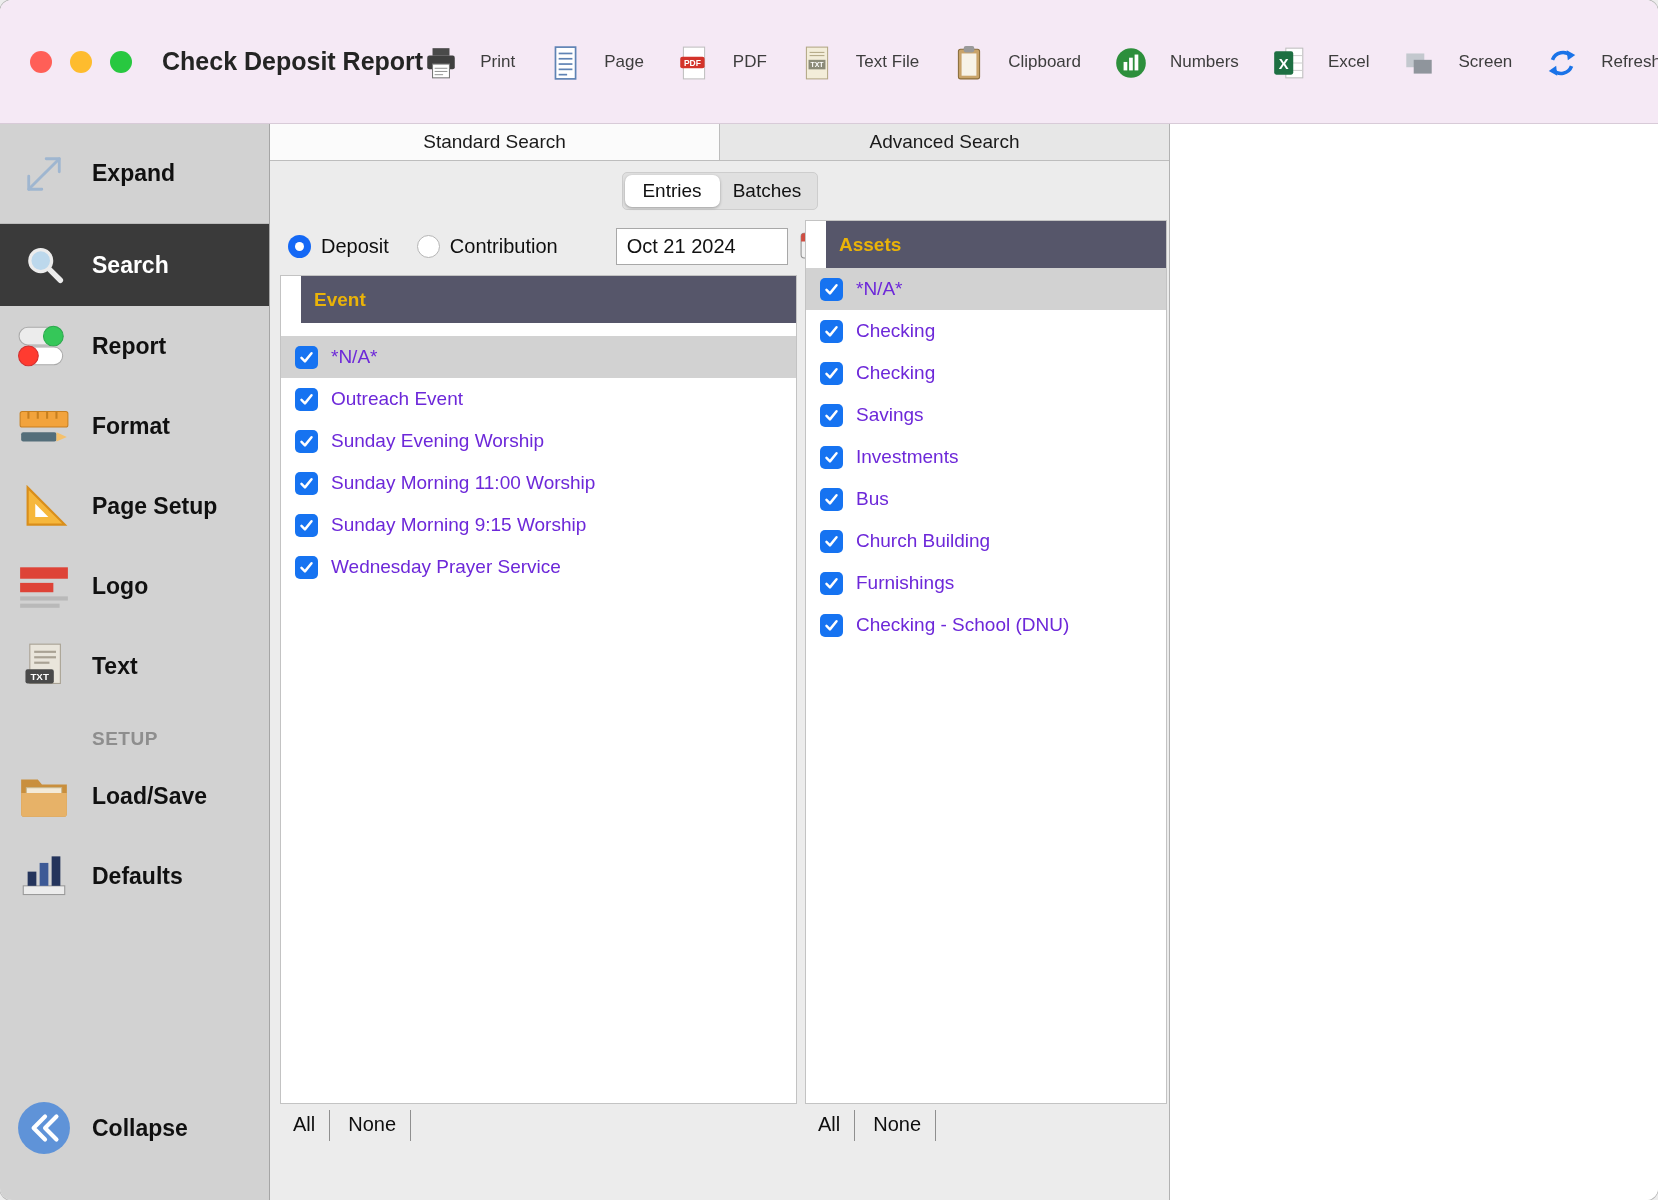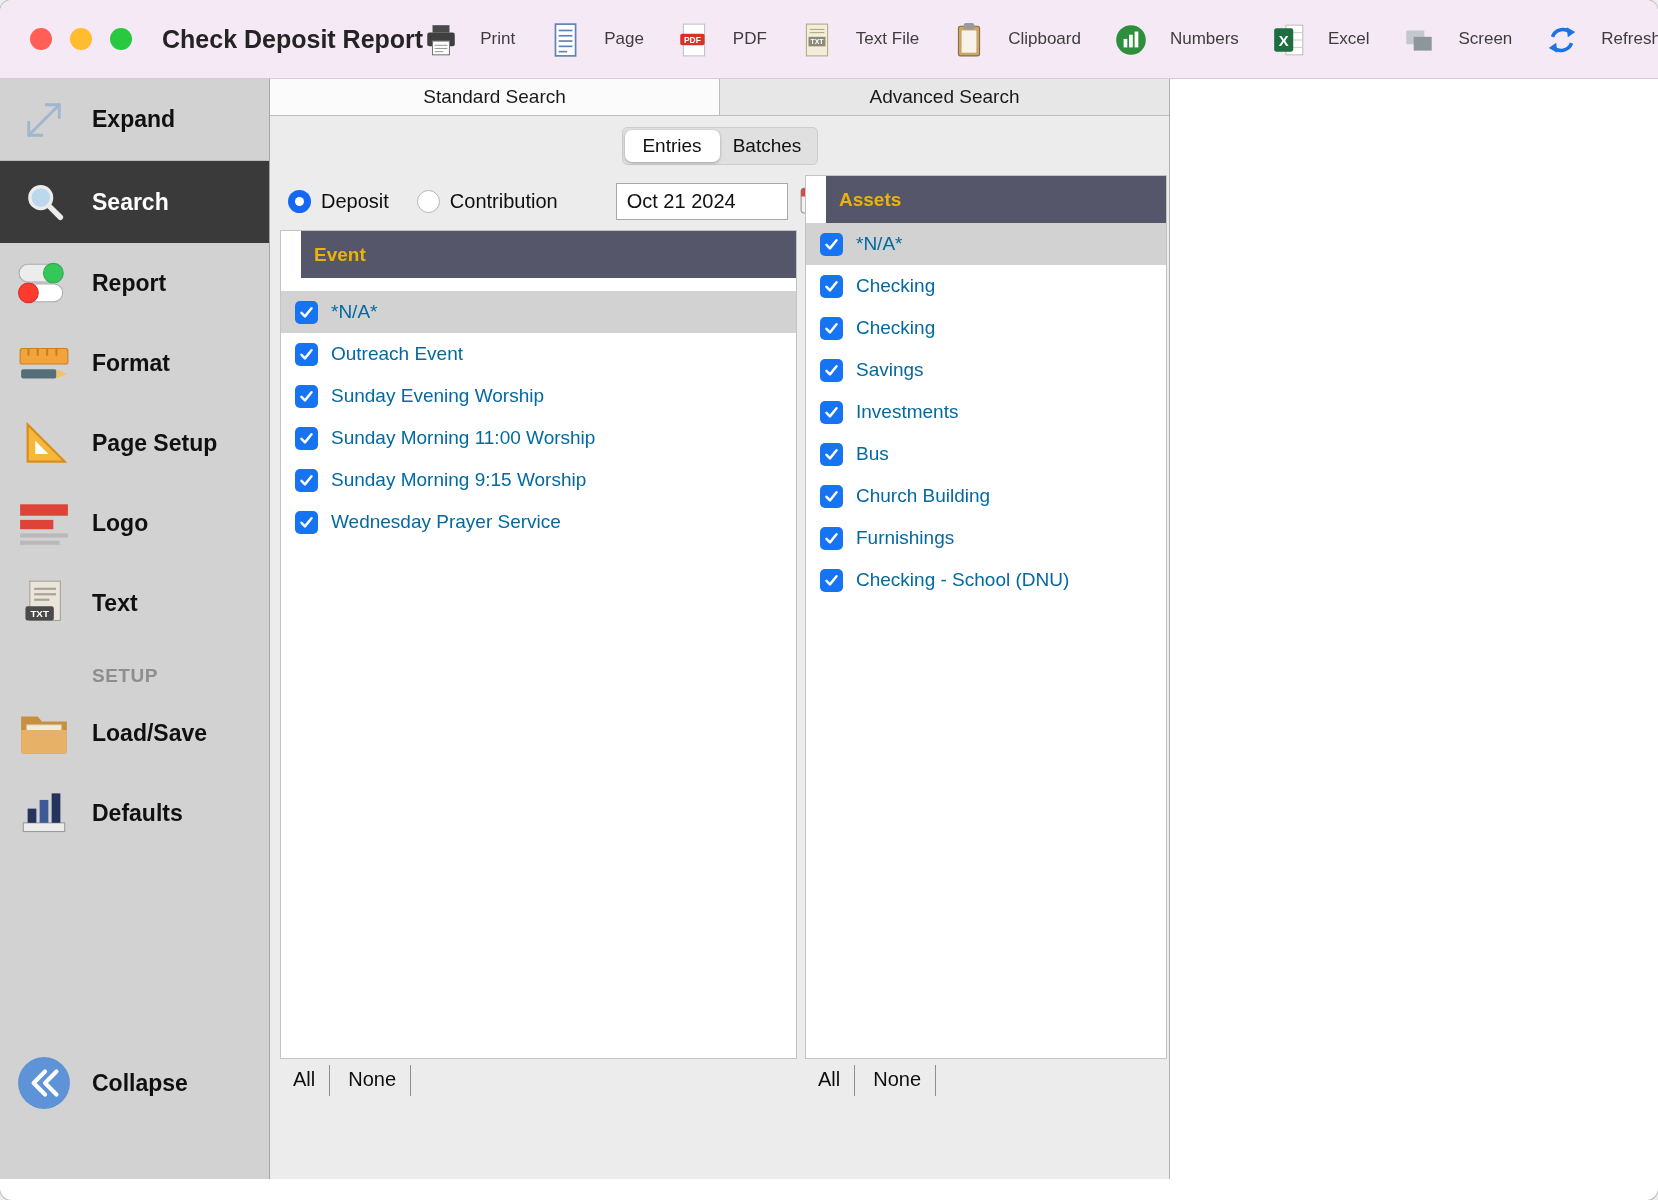--- a/index.html
+++ b/index.html
@@ -2,41 +2,41 @@
 <html><head>
 <meta charset="utf-8">
 <style>
   * { margin:0; padding:0; box-sizing:border-box; }
   html,body { background:#ededed; }
   body { font-family:"Liberation Sans", sans-serif; }
 
   .window { width:1658px; height:1200px; background:#fff; border-radius:12px; overflow:hidden; position:relative; box-shadow:0 0 0 1px #b9b9b9; }
 
   
-  .titlebar { height:79px; background:#f5e9f5; border-bottom:1px solid #d8cbd8; display:flex; align-items:center; }
+  .titlebar { height:124px; background:#f5e9f5; border-bottom:1px solid #d8cbd8; display:flex; align-items:center; }
   .traffic { display:flex; gap:18px; margin-left:30px; }
   .light { width:22px; height:22px; border-radius:50%; }
   .light.red { background:#ff5f57; }
   .light.yellow { background:#febc2e; }
   .light.green { background:#28c840; }
   .win-title { font-size:25px; font-weight:bold; color:#242424; margin-left:30px; white-space:nowrap; }
   .toolbar { margin-left:auto; display:flex; gap:32px; padding-right:46px; align-items:flex-end; }
   .tool { display:flex; flex-direction:row; align-items:center; gap:21px; cursor:default; }
   .tool-icon { height:38px; display:flex; align-items:flex-end; justify-content:center; }
   .tool-label { font-size:17px; color:#3d3d3d; white-space:nowrap; }
 
   
   .bodyrow { display:flex; height:1100px; }
 
   
   .sidebar { width:270px; flex-shrink:0; background:#d2d2d2; border-right:1px solid #a6a6a6; position:relative; }
   .side-item { height:80px; display:flex; align-items:center; padding-left:12px; cursor:default; }
   .side-icon { width:64px; display:flex; justify-content:center; align-items:center; flex-shrink:0; }
   .side-label { font-size:23px; font-weight:bold; color:#101010; margin-left:16px; }
-  .side-item.expand { height:82px; border-bottom:1px solid #bcbcbc; }
+  .side-item.expand { height:100px; border-bottom:1px solid #bcbcbc; }
   .side-item.search { height:82px; background:#3a3a3a; }
   .side-item.search .side-label { color:#ffffff; }
   .side-header { font-size:19px; font-weight:bold; color:#8e8e8e; letter-spacing:0.5px; padding:22px 0 6px 92px; }
   .side-item.collapse { position:absolute; bottom:56px; left:0; right:0; }
 
   
   .main { width:900px; flex-shrink:0; display:flex; flex-direction:column; border-right:1px solid #b2b2b2; background:#ececec; }
   .tabbar { height:37px; display:flex; border-bottom:1px solid #bdbdbd; flex-shrink:0; }
   .tab { flex:1; display:flex; align-items:center; justify-content:center; font-size:19px; color:#1a1a1a; cursor:default; }
   .tab.tab-standard { background:#fbfbfb; border-right:1px solid #bdbdbd; }
@@ -61,21 +61,21 @@
   .panel { position:absolute; background:#fff; border:1px solid #c3c3c3; display:flex; flex-direction:column; }
   .panel.event { left:10px; top:114px; width:517px; bottom:120px;gap:13px; }
   .panel.assets { left:535px; top:59px; width:362px; bottom:120px; }
   .panel-header { height:47px; flex-shrink:0; background:#56566a; color:#eab308; font-size:19px; font-weight:bold; display:flex; align-items:center; padding-left:13px;margin-left:20px; }
   .list { flex:1; overflow:hidden; background:#fff; }
   .row { height:42px; display:flex; align-items:center; padding-left:14px; cursor:default; }
   .row.highlighted { background:#d2d2d2; }
   .checkbox { width:23px; height:23px; border-radius:5px; flex-shrink:0; display:flex; align-items:center; justify-content:center; background:#fff; border:1.5px solid #adadad; }
   .checkbox.checked { background:#1673f1; border:none; }
   .checkbox:not(.checked) svg { display:none; }
-  .row-label { font-size:19px; color:#0369a1; margin-left:13px; white-space:nowrap; }
+  .row-label { font-size:19px; color:#6d28d9; margin-left:13px; white-space:nowrap; }
 
   .btn-row { position:absolute; bottom:83px; height:32px; display:flex; align-items:center; }
   .btn-row.event-btns { left:17px; }
   .btn-row.assets-btns { left:542px; }
   .flat-btn { font-size:20px; color:#0e0e0e; background:none; border:none; border-right:1.5px solid #8f8f8f; padding:3px 14px 5px 6px; margin-right:12px; font-family:"Liberation Sans", sans-serif; cursor:default; }
 
   
   .preview { flex:1; background:#ffffff; }
 </style>
 </head>

